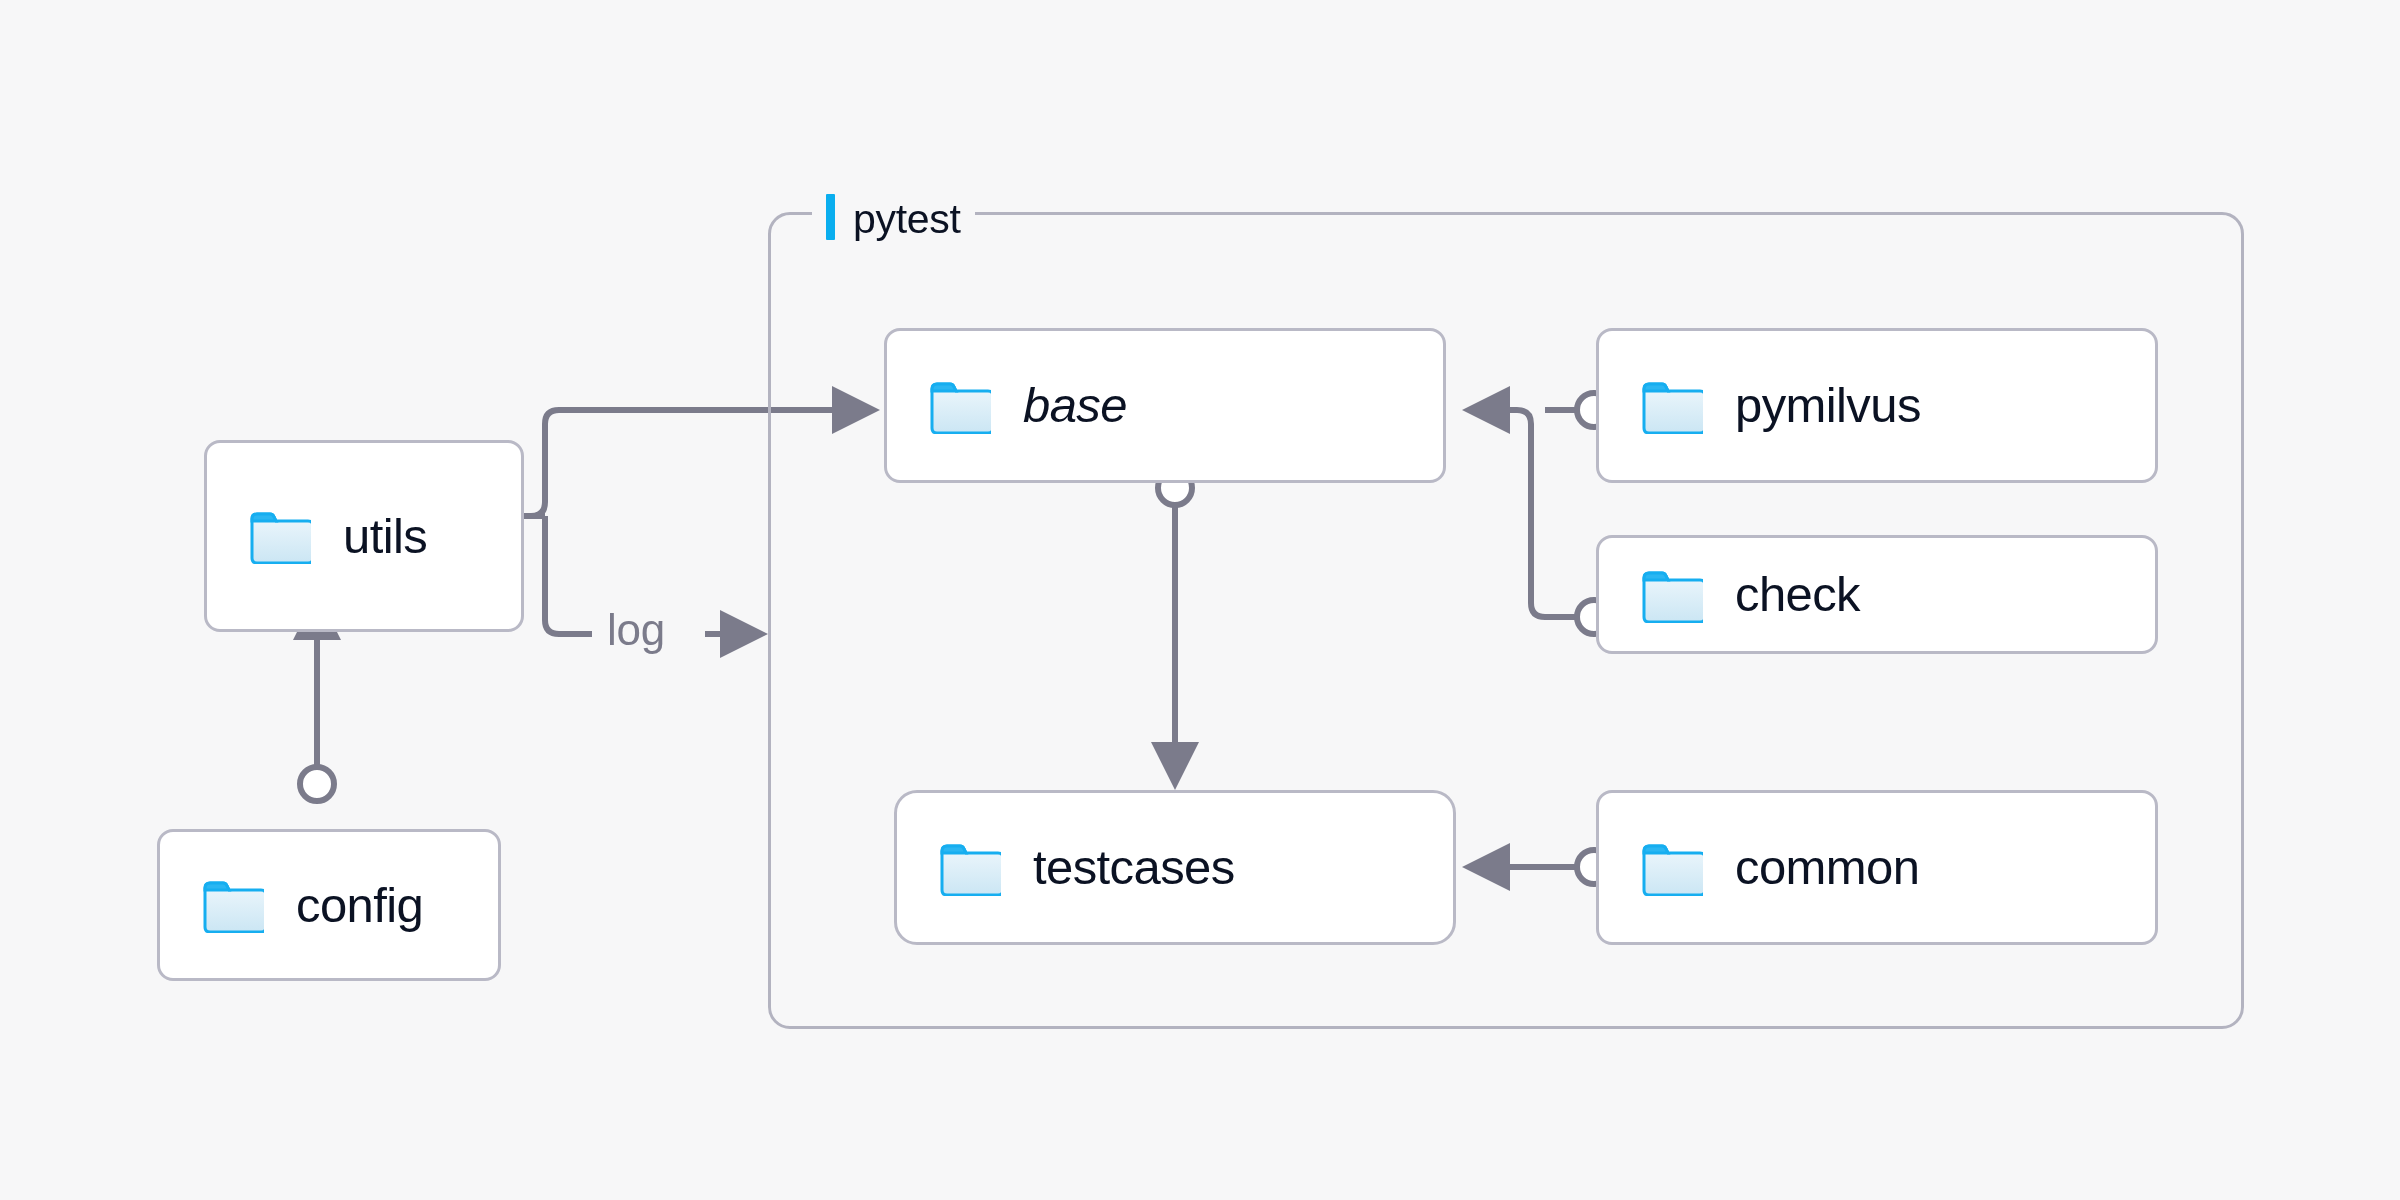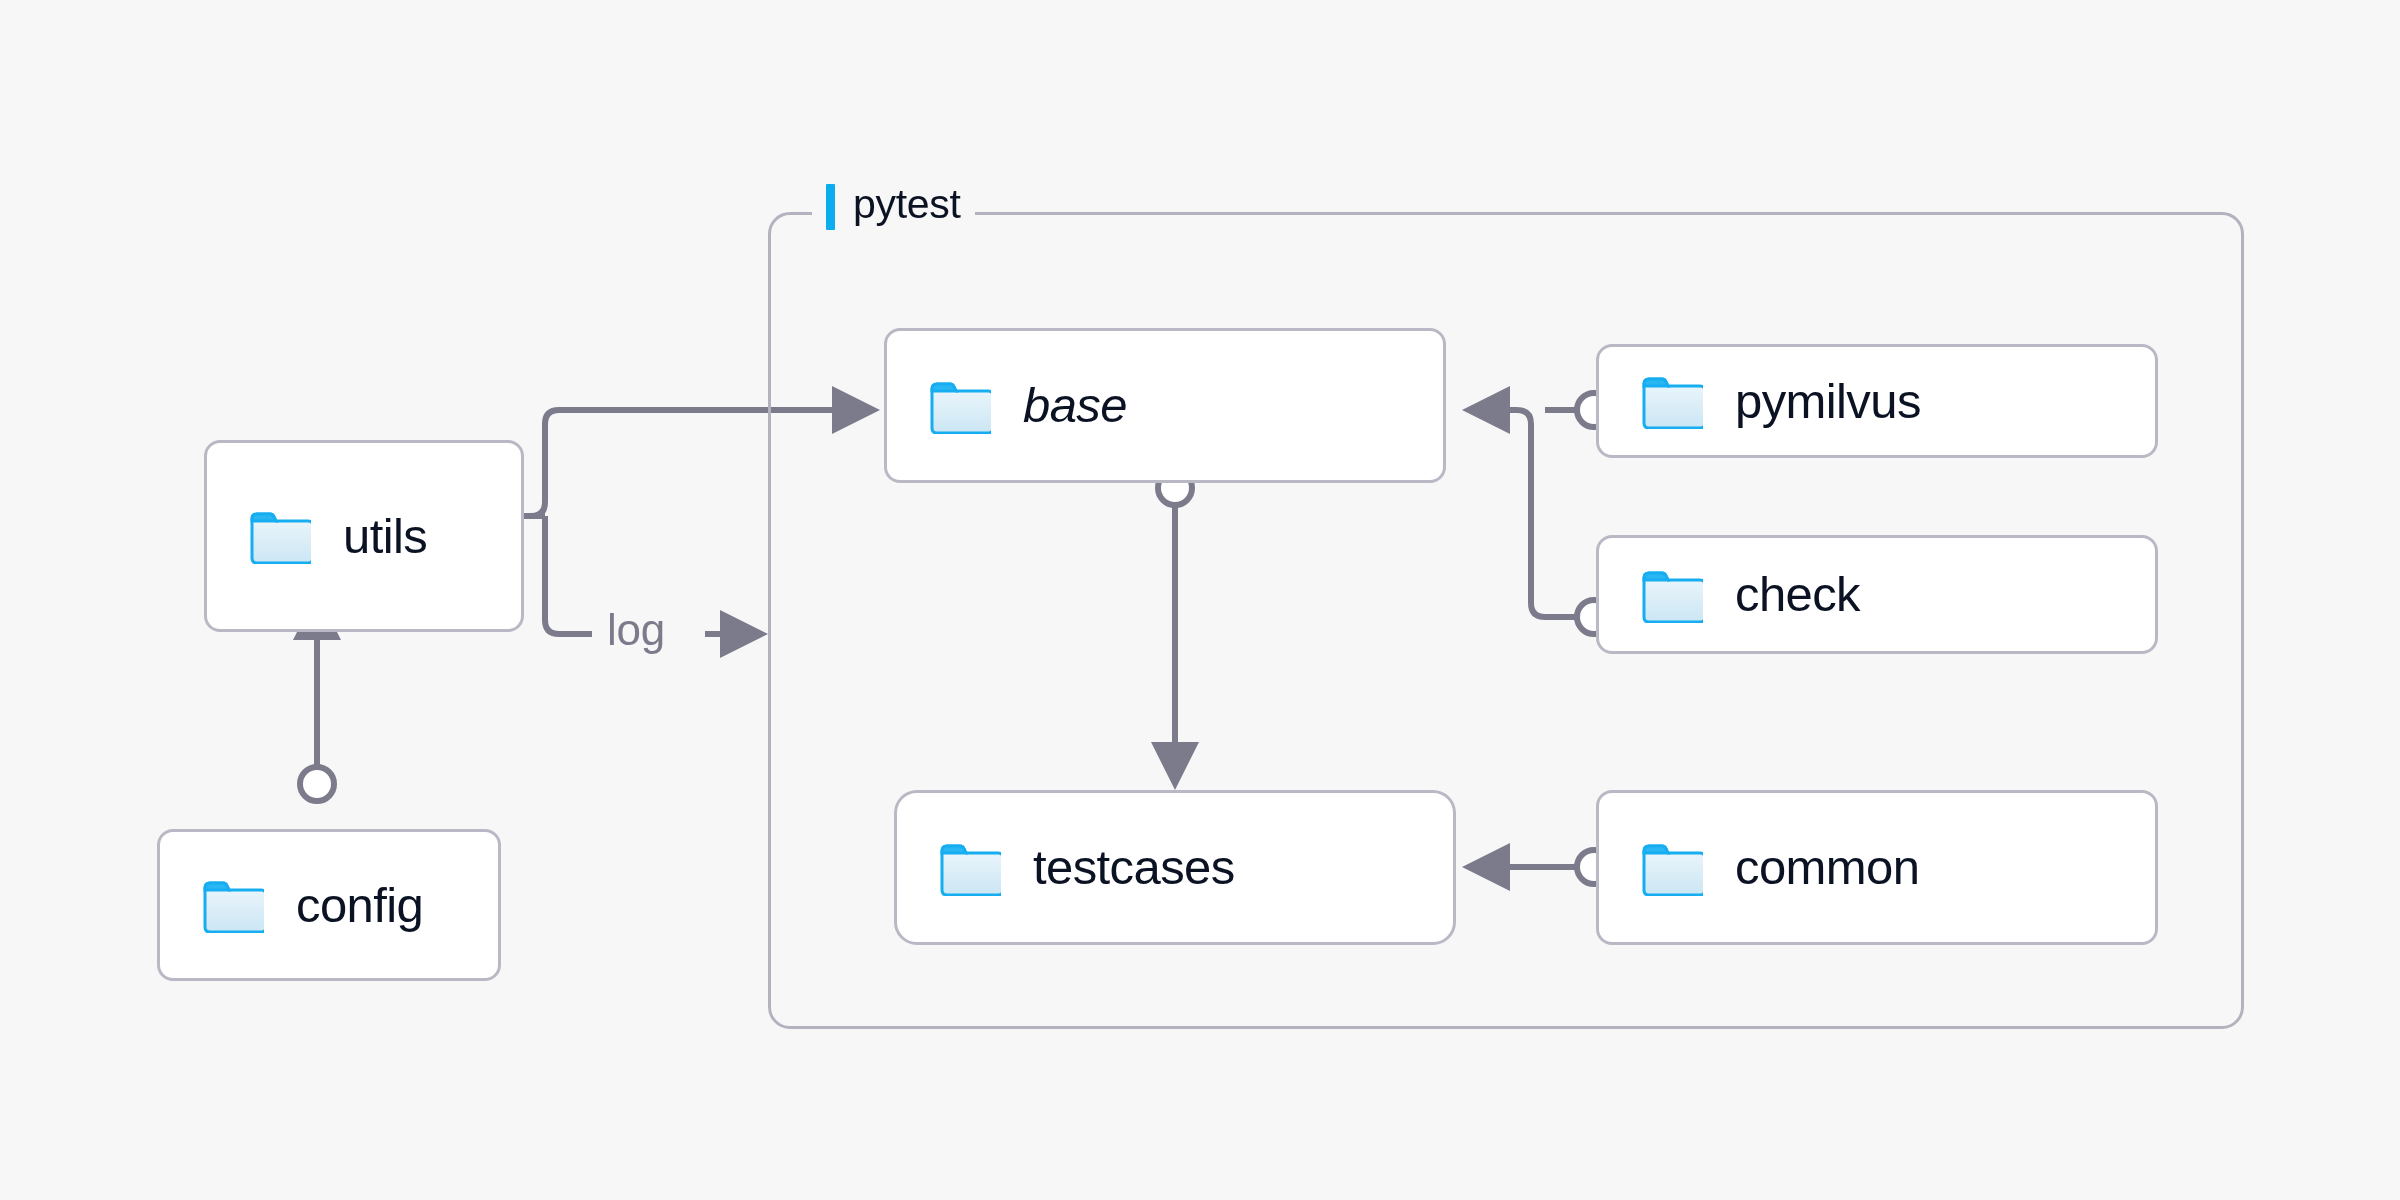--- a/index.html
+++ b/index.html
@@ -33,21 +33,21 @@
   .group-box {
     position: absolute;
     border: 3px solid #b3b3c0;
     border-radius: 22px;
     background: transparent;
     box-sizing: border-box;
   }
   .group-label {
     position: absolute;
     display: flex;
-    align-items: flex-start;
+    align-items: flex-end;
     gap: 18px;
     background: #f7f7f8;
     padding: 0 14px;
     height: 56px;
     box-sizing: border-box;
   }
   .group-label .bar {
     width: 9px;
     height: 46px;
     background: #0aaeef;
@@ -177,21 +177,21 @@
   </div>
 
   <div class="node" style="left:894px; top:790px; width:562px; height:155px;border-radius:23px;">
     <svg class="folder-icon" viewBox="0 0 62 56">
       <path d="M3 11 q0-5 5-5 h13 q3 0 4 3 l2 4 h32 q5 0 5 5 v32 q0 5-5 5 H8 q-5 0-5-5 z" fill="url(#folderGrad)" stroke="#16aef0" stroke-width="3"></path>
       <path d="M3 11 q0-5 5-5 h13 q3 0 4 3 l2 4 H3 z" fill="#2ab6f2" stroke="#16aef0" stroke-width="3"></path>
     </svg>
     <span class="label">testcases</span>
   </div>
 
-  <div class="node" style="left:1596px; top:344px; width:562px; height:114px;">
+  <div class="node" style="left:1596px; top:328px; width:562px; height:155px;">
     <svg class="folder-icon" viewBox="0 0 62 56">
       <path d="M3 11 q0-5 5-5 h13 q3 0 4 3 l2 4 h32 q5 0 5 5 v32 q0 5-5 5 H8 q-5 0-5-5 z" fill="url(#folderGrad)" stroke="#16aef0" stroke-width="3"></path>
       <path d="M3 11 q0-5 5-5 h13 q3 0 4 3 l2 4 H3 z" fill="#2ab6f2" stroke="#16aef0" stroke-width="3"></path>
     </svg>
     <span class="label">pymilvus</span>
   </div>
 
   <div class="node" style="left:1596px; top:535px; width:562px; height:119px;">
     <svg class="folder-icon" viewBox="0 0 62 56">
       <path d="M3 11 q0-5 5-5 h13 q3 0 4 3 l2 4 h32 q5 0 5 5 v32 q0 5-5 5 H8 q-5 0-5-5 z" fill="url(#folderGrad)" stroke="#16aef0" stroke-width="3"></path>

